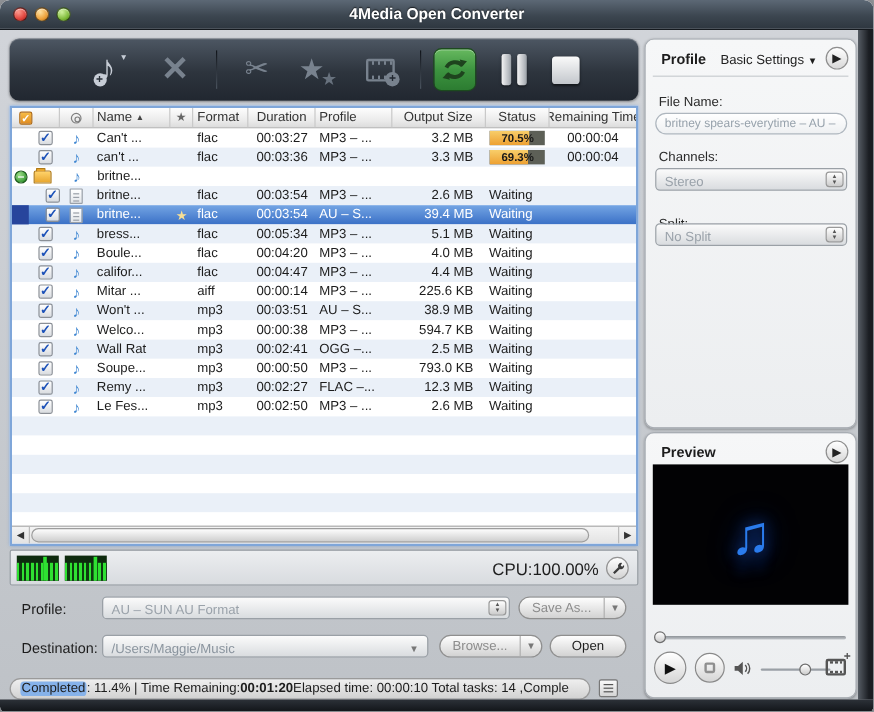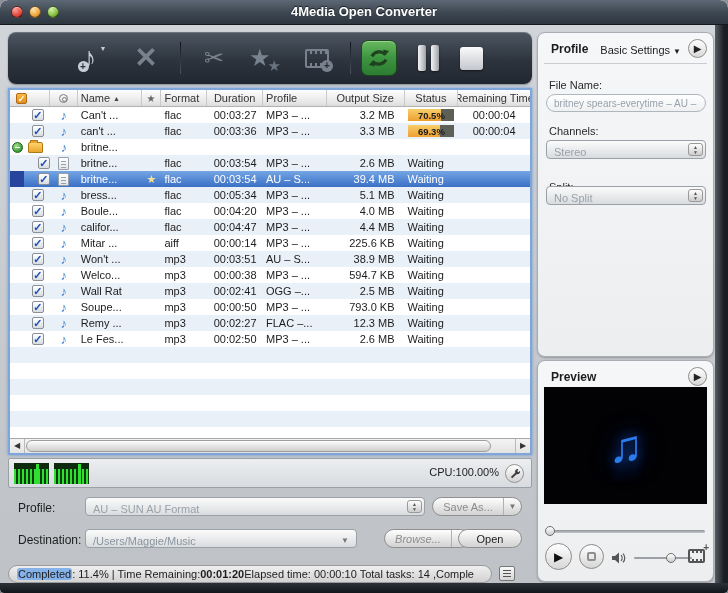--- a/index.html
+++ b/index.html
@@ -79,21 +79,21 @@
   .harrow.left { left:0; border-right:1px solid #bbb; }
   .harrow.right { right:0; border-left:1px solid #bbb; }
   .hthumb { position:absolute; left:16px; top:1px; width:465px; height:12px; border-radius:7px; border:1px solid #9d9d9d; background:linear-gradient(#fdfdfd,#cfcfcf); cursor:pointer; }
 
   
   .cpubox { position:absolute; left:8px; top:433px; width:524px; height:30px; border:1px solid #9aa0a6; border-radius:2px; background:linear-gradient(#eceef0,#d8dbdf); }
   .meter { position:absolute; top:4px; width:35px; height:21px; background:#0d2a0e; overflow:hidden; }
   .meter .bars { position:absolute; left:0; right:0; bottom:0; height:70%; background:repeating-linear-gradient(90deg,#2fe032 0 2px,#0e3a10 2px 4px); }
   .meter .spike { position:absolute; bottom:0; width:3px; height:95%; background:#2fe032; }
   .meter.m1 { left:5px; } .meter.m2 { left:45px; }
-  .cputext { position:absolute; right:32px; top:7px; font-size:11px; color:#1d1d1d;text-align:center; }
+  .cputext { position:absolute; right:32px; top:7px; font-size:14px; color:#1d1d1d;text-align:center; }
   .wrench { position:absolute; right:7px; top:5px; width:19px; height:19px; border-radius:50%; background:linear-gradient(#ffffff,#d2d2d2); border:1px solid #949494; display:flex; align-items:center; justify-content:center; cursor:pointer; }
 
   
   .flabel { position:absolute; left:18px; font-size:12px; color:#1d1d1d; }
   .mselect { position:absolute; height:19px; border:1px solid #9aa0a6; border-radius:4px; background:linear-gradient(#fbfbfb,#d9dcdf); font-size:11px; color:#9aa2aa; display:flex; align-items:flex-end; padding:0 22px 0 7px; overflow:hidden; white-space:nowrap; }
   .stepper { position:absolute; right:2px; top:2px; width:15px; height:13px; border-radius:3px; border:1px solid #999; background:linear-gradient(#fff,#ccc); display:flex; flex-direction:column; align-items:center; justify-content:center; font-size:5px; color:#555; line-height:1; }
   .combo-arrow { position:absolute; right:7px; top:6px; font-size:8px; color:#777; }
   .pill { position:absolute; height:19px; border:1px solid #8f8f8f; border-radius:10px; background:linear-gradient(#fefefe,#d2d2d2); font-size:11px; display:flex; align-items:center; justify-content:center; cursor:pointer; }
   .pill .lbl { flex:1; text-align:center; color:#8c8c8c; padding:0 4px; overflow:hidden; white-space:nowrap; }
   .pill .arr { width:18px; text-align:center; font-size:8px; color:#777; border-left:1px solid #b0b0b0; align-self:stretch; display:flex; align-items:center; justify-content:center; }
@@ -516,21 +516,21 @@
     <div class="pill" style="left:432px;top:472px;width:90px;">
       <span class="lbl">Save As...</span>
       <span class="arr">▼</span>
     </div>
 
     <span class="flabel" style="top:508px;">Destination:</span>
     <div class="mselect" style="left:85px;top:504px;width:272px;color:#8a949e;">
       <span>/Users/Maggie/Music</span>
       <span class="combo-arrow">▼</span>
     </div>
-    <div class="pill" style="left:384px;top:504px;width:86px;font-style:italic;">
+    <div class="pill" style="left:366px;top:504px;width:86px;">
       <span class="lbl">Browse...</span>
       <span class="arr">▼</span>
     </div>
     <div class="pill enabled" style="left:458px;top:504px;width:64px;">
       <span class="lbl">Open</span>
     </div>
 
     <div class="statusbar" id="status-text">
         <span class="hl">Completed</span>
         <span>: 11.4% | Time Remaining: </span>

